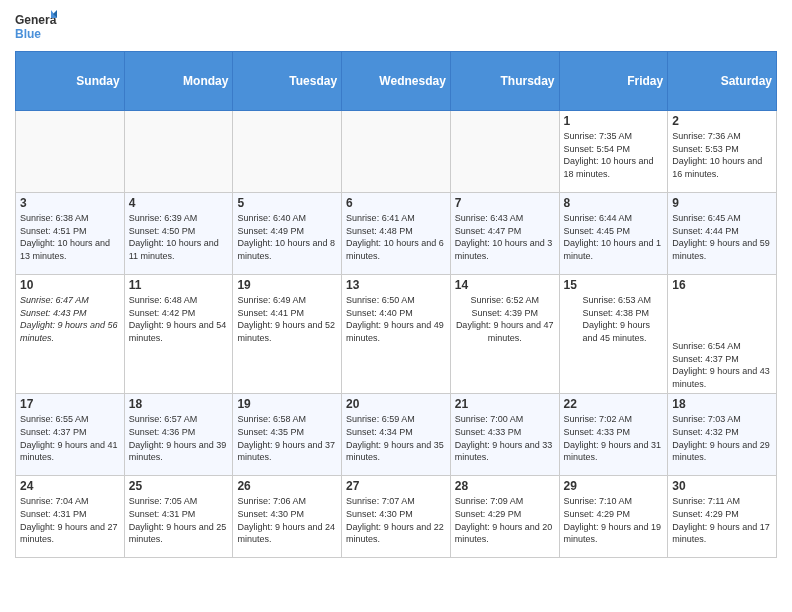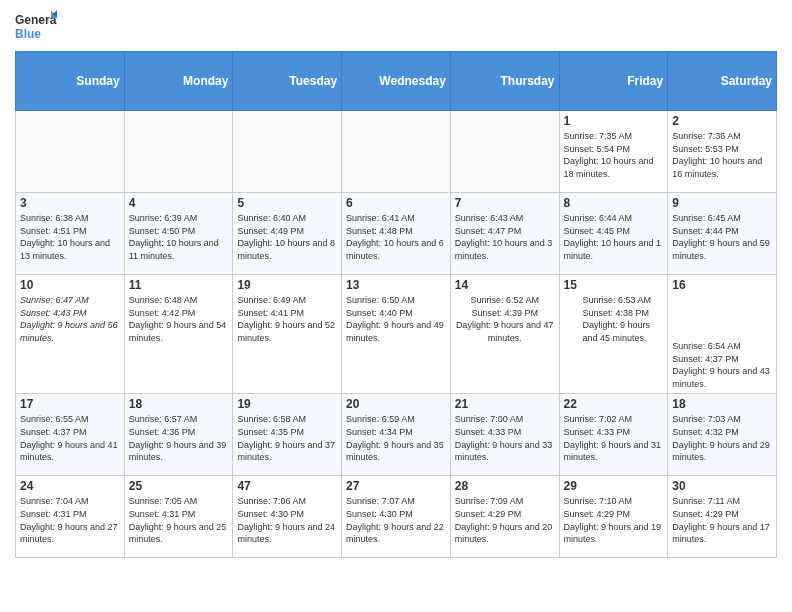--- a/index.html
+++ b/index.html
@@ -270,21 +270,21 @@
 Sunset: 4:31 PM
 Daylight: 9 hours and 27 minutes.</div>
           </td>
           <td>
             <span class="day-number">25</span>
             <div class="day-info" style="white-space: pre-line;">Sunrise: 7:05 AM
 Sunset: 4:31 PM
 Daylight: 9 hours and 25 minutes.</div>
           </td>
           <td>
-            <span class="day-number">47</span>
+            <span class="day-number">26</span>
             <div class="day-info" style="white-space: pre-line;">Sunrise: 7:06 AM
 Sunset: 4:30 PM
 Daylight: 9 hours and 24 minutes.</div>
           </td>
           <td>
             <span class="day-number">27</span>
             <div class="day-info" style="white-space: pre-line;">Sunrise: 7:07 AM
 Sunset: 4:30 PM
 Daylight: 9 hours and 22 minutes.</div>
           </td>

